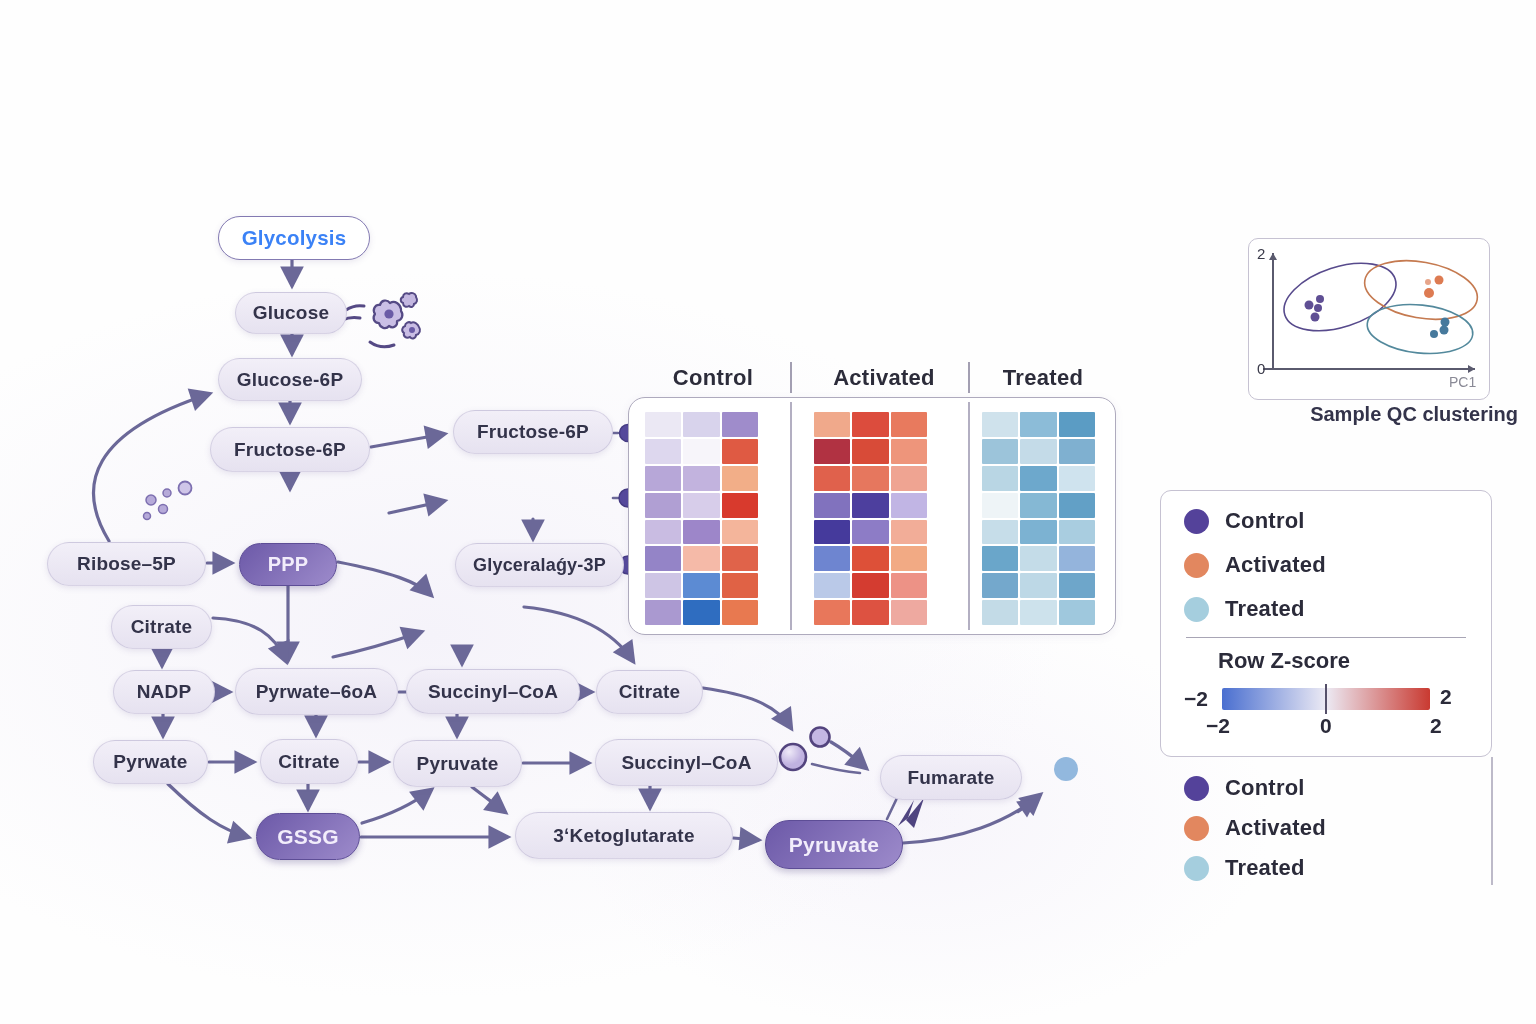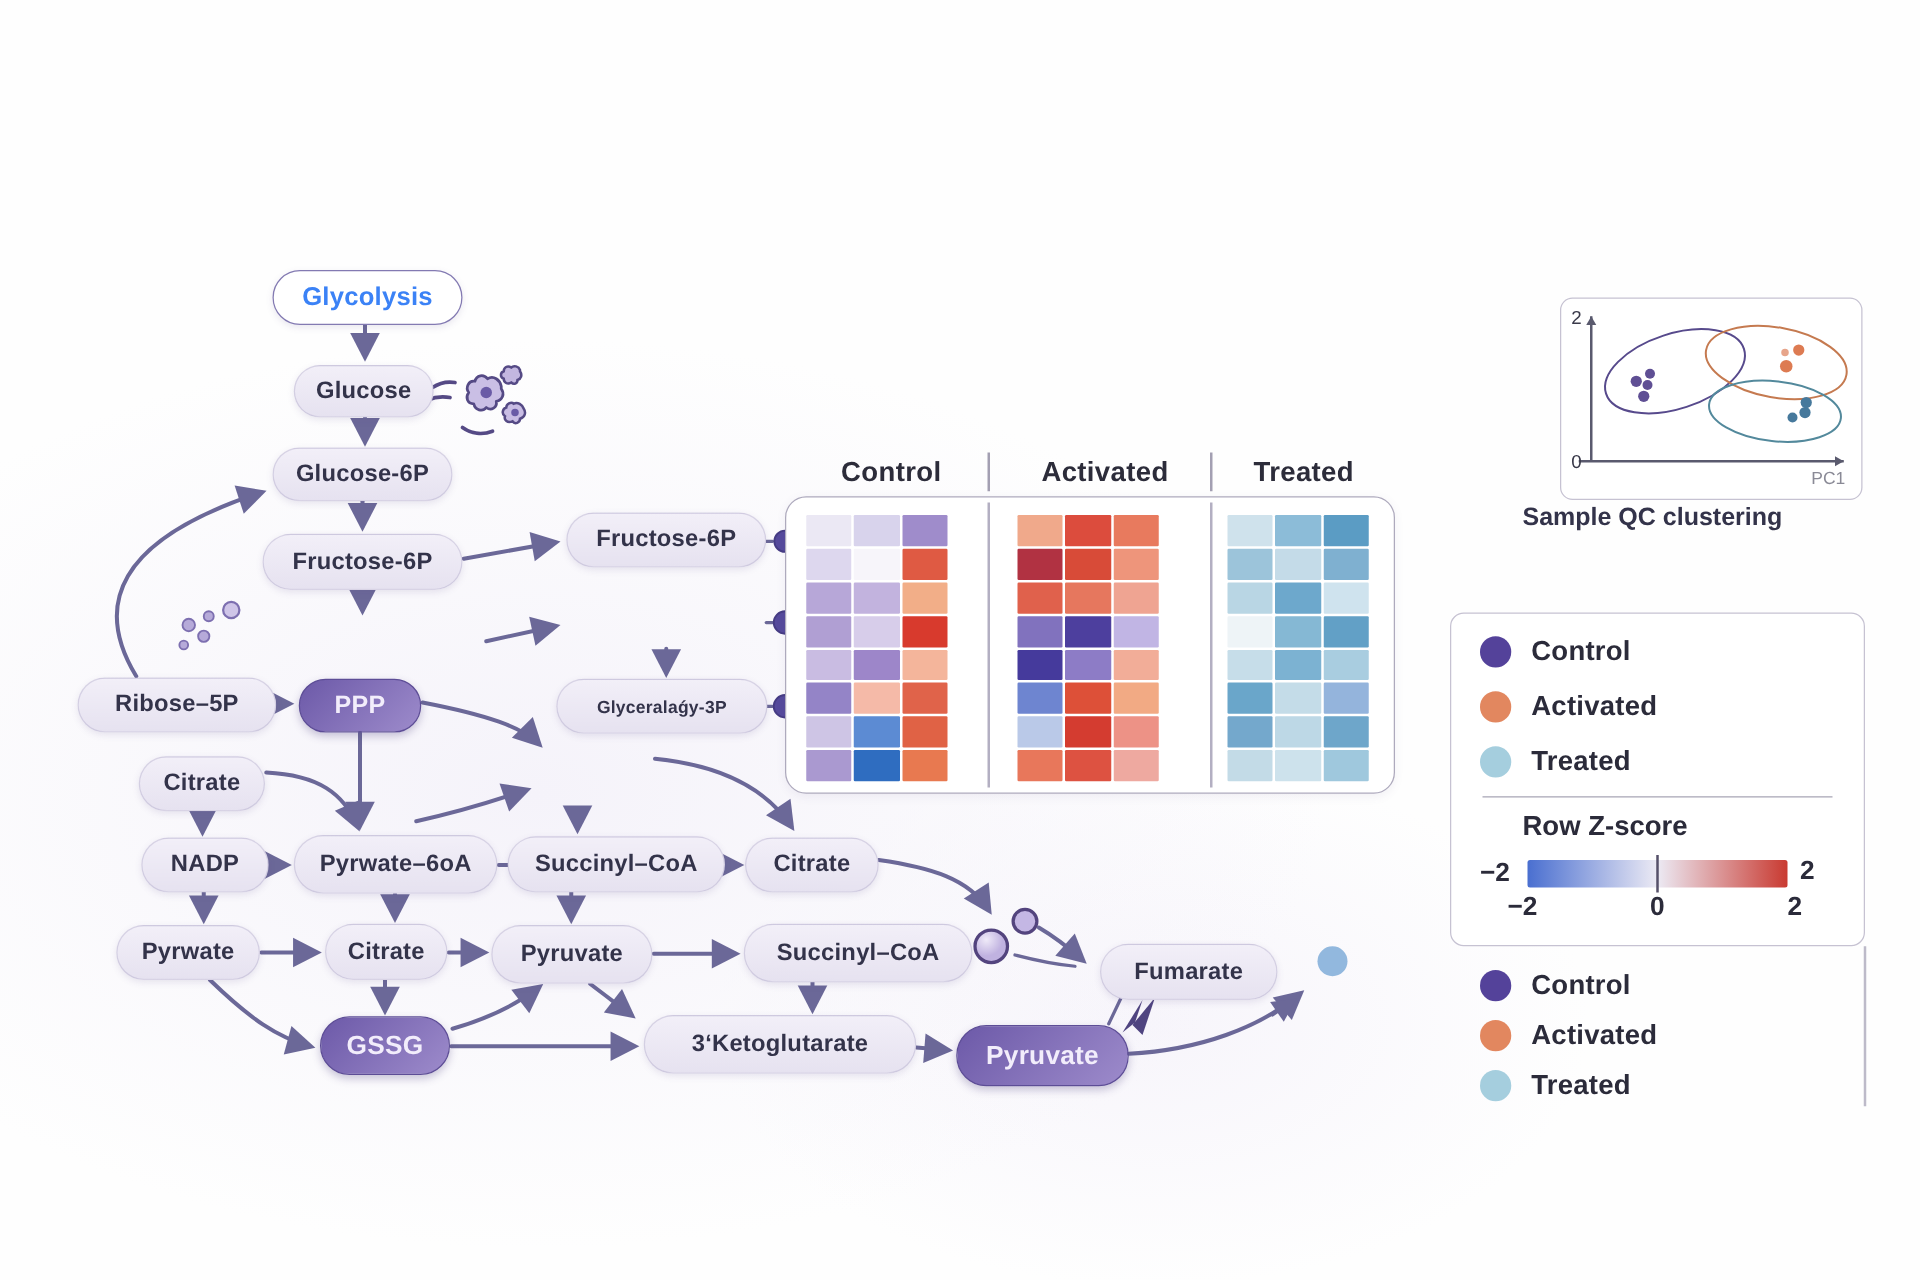--- a/index.html
+++ b/index.html
@@ -43,21 +43,21 @@
   .hm-inner-sep{position:absolute;width:1.5px;top:402px;height:228px;background:#b3afc2;}
   .hm-grid{
     position:absolute;width:113px;height:213px;top:412px;
     display:grid;grid-template-columns:repeat(3,1fr);grid-auto-rows:1fr;gap:2px;
   }
   .hm-cell{border-radius:1px;}
   .qc-panel{
     position:absolute;left:1248px;top:238px;width:240px;height:160px;
     background:#ffffff;border:1.5px solid #c6c2d2;border-radius:10px;
   }
-  .qc-caption{position:absolute;left:1218px;top:403px;width:300px;text-align:left;
+  .qc-caption{position:absolute;left:1218px;top:403px;width:300px;text-align:right;
     font-size:20px;font-weight:600;color:#33334a;}
   .legend-panel{
     position:absolute;left:1160px;top:490px;width:330px;height:265px;
     background:#ffffff;border:1.5px solid #c6c2d2;border-radius:11px;
   }
   .legend-row{position:absolute;display:flex;align-items:center;gap:16px;}
   .legend-dot{width:25px;height:25px;border-radius:50%;flex:0 0 auto;}
   .legend-label{font-size:22px;font-weight:600;color:#2b2b3a;letter-spacing:0.2px;}
   .legend-divider{position:absolute;left:1186px;top:637px;width:280px;height:1px;background:#a8a5b5;}
   .zscore-title{position:absolute;left:1218px;top:648px;font-size:22px;font-weight:600;color:#2b2b3a;}
@@ -154,36 +154,36 @@
     <circle cx="820" cy="737" r="9.5" fill="#c4b7e4" stroke="#53447e" stroke-width="2.6"></circle>
 
     <circle cx="1066" cy="769" r="12" fill="#92b8de"></circle>
   </svg>
 
   <div class="node node--outline" style="left:218px;top:216px;width:150px;height:42px;">Glycolysis</div>
   <div class="node" style="left:235px;top:292px;width:110px;height:40px;">Glucose</div>
   <div class="node" style="left:218px;top:358px;width:142px;height:41px;">Glucose-6P</div>
   <div class="node" style="left:210px;top:427px;width:158px;height:43px;">Fructose-6P</div>
   <div class="node node--purple" style="left:239px;top:543px;width:96px;height:41px;">PPP</div>
-  <div class="node" style="left:62px;top:542px;width:157px;height:42px;text-align:right;">Ribose–5P</div>
+  <div class="node" style="left:47px;top:542px;width:157px;height:42px;text-align:right;">Ribose–5P</div>
   <div class="node" style="left:111px;top:605px;width:99px;height:42px;">Citrate</div>
   <div class="node" style="left:113px;top:670px;width:100px;height:42px;text-align:right;">NADP</div>
   <div class="node" style="left:93px;top:740px;width:113px;height:42px;">Pyrwate</div>
   <div class="node" style="left:235px;top:668px;width:161px;height:45px;">Pyrwate–6oA</div>
   <div class="node" style="left:260px;top:739px;width:96px;height:43px;">Citrate</div>
   <div class="node node--purple" style="left:256px;top:813px;width:102px;height:45px;font-size:21px;">GSSG</div>
   <div class="node" style="left:406px;top:669px;width:172px;height:43px;">Succinyl–CoA</div>
   <div class="node" style="left:393px;top:740px;width:127px;height:45px;">Pyruvate</div>
   <div class="node" style="left:596px;top:670px;width:105px;height:42px;">Citrate</div>
   <div class="node" style="left:595px;top:739px;width:181px;height:45px;">Succinyl–CoA</div>
   <div class="node" style="left:515px;top:812px;width:216px;height:45px;">3ʻKetoglutarate</div>
   <div class="node node--purple" style="left:765px;top:820px;width:136px;height:47px;font-size:21px;">Pyruvate</div>
   <div class="node" style="left:880px;top:755px;width:140px;height:43px;">Fumarate</div>
   <div class="node" style="left:453px;top:410px;width:158px;height:42px;">Fructose-6P</div>
-  <div class="node" style="left:445px;top:543px;width:167px;height:42px;font-size:14px;">Glyceralaǵy-3P</div>
+  <div class="node" style="left:455px;top:543px;width:167px;height:42px;font-size:18px;">Glyceralaǵy-3P</div>
 
   <div class="hm-header" style="left:648px;top:365px;width:130px;">Control</div>
   <div class="hm-header" style="left:814px;top:365px;width:140px;">Activated</div>
   <div class="hm-header" style="left:978px;top:365px;width:130px;">Treated</div>
   <div class="hm-sep" style="left:790px;top:362px;"></div>
   <div class="hm-sep" style="left:968px;top:362px;"></div>
 
   <div class="hm-panel"></div>
   <div class="hm-inner-sep" style="left:790px;"></div>
   <div class="hm-inner-sep" style="left:968px;"></div>

